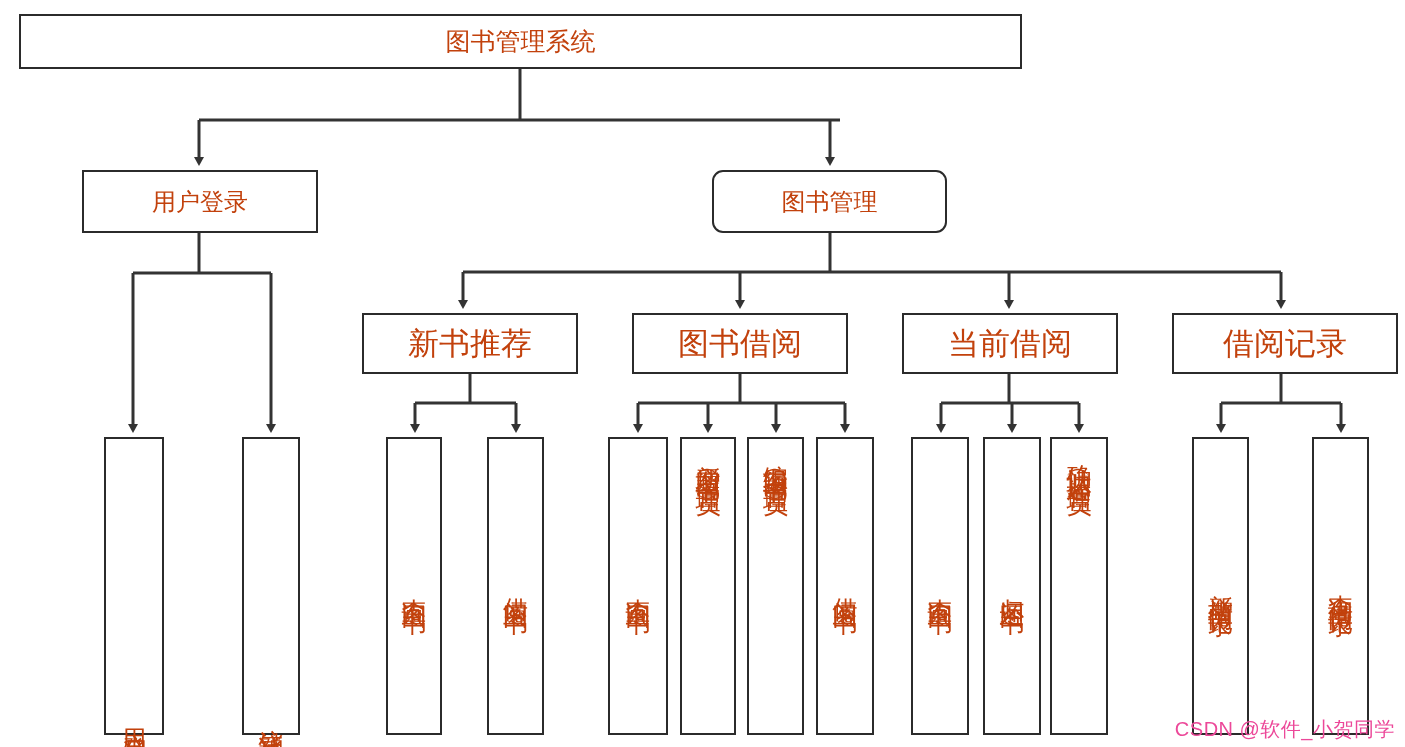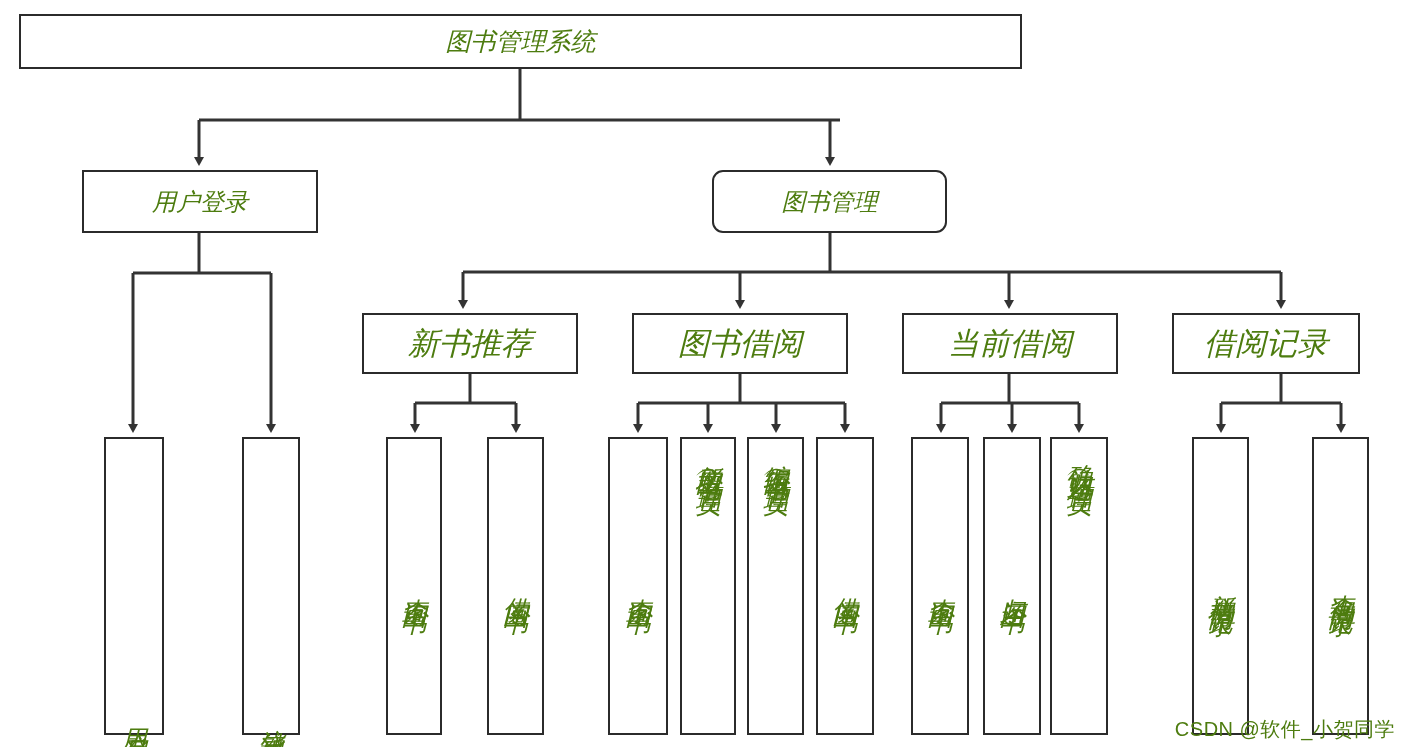--- a/index.html
+++ b/index.html
@@ -26,22 +26,21 @@
     height: 747px;
   }
   .node {
     position: absolute;
     box-sizing: border-box;
     border: 2.5px solid #2b2b2b;
     background: #ffffff;
     display: flex;
     align-items: center;
     justify-content: center;
-    color: #4d7c0f;
-    font-style: italic;
+    color: #c2410c;
   }
   .node.root {
     font-size: 25px;
   }
   .node.level2 {
     font-size: 24px;
   }
   .node.level3 {
     font-size: 31px;
   }
@@ -65,21 +64,21 @@
   .node.leaf.topal {
     align-items: flex-start;
     padding-bottom: 0;
     padding-top: 6px;
   }
   .watermark {
     position: absolute;
     right: 10px;
     bottom: 4px;
     font-size: 20px;
-    color: #4d7c0f;
+    color: #ec4899;
     white-space: nowrap;
     letter-spacing: 0.5px;
   }
 </style>
 </head>
 <body>
 
 <div id="canvas">
 
   <svg id="diagram-svg" viewBox="0 0 1405 747" xmlns="http://www.w3.org/2000/svg">
@@ -145,21 +144,21 @@
 
   <div class="node level3" style="left:362px; top:313px; width:216px; height:61px;">
     <span>新书推荐</span>
   </div>
   <div class="node level3" style="left:632px; top:313px; width:216px; height:61px;">
     <span>图书借阅</span>
   </div>
   <div class="node level3" style="left:902px; top:313px; width:216px; height:61px;">
     <span>当前借阅</span>
   </div>
-  <div class="node level3" style="left:1172px; top:313px; width:188px; height:61px;">
+  <div class="node level3" style="left:1172px; top:313px; width:226px; height:61px;">
     <span>借阅记录</span>
   </div>
 
   <div class="node leaf" style="left:104px; top:437px; width:60px; height:298px;">
     <span class="vtext">用户登录</span>
   </div>
   <div class="node leaf" style="left:242px; top:437px; width:58px; height:298px;">
     <span class="vtext">注销登录</span>
   </div>
 

